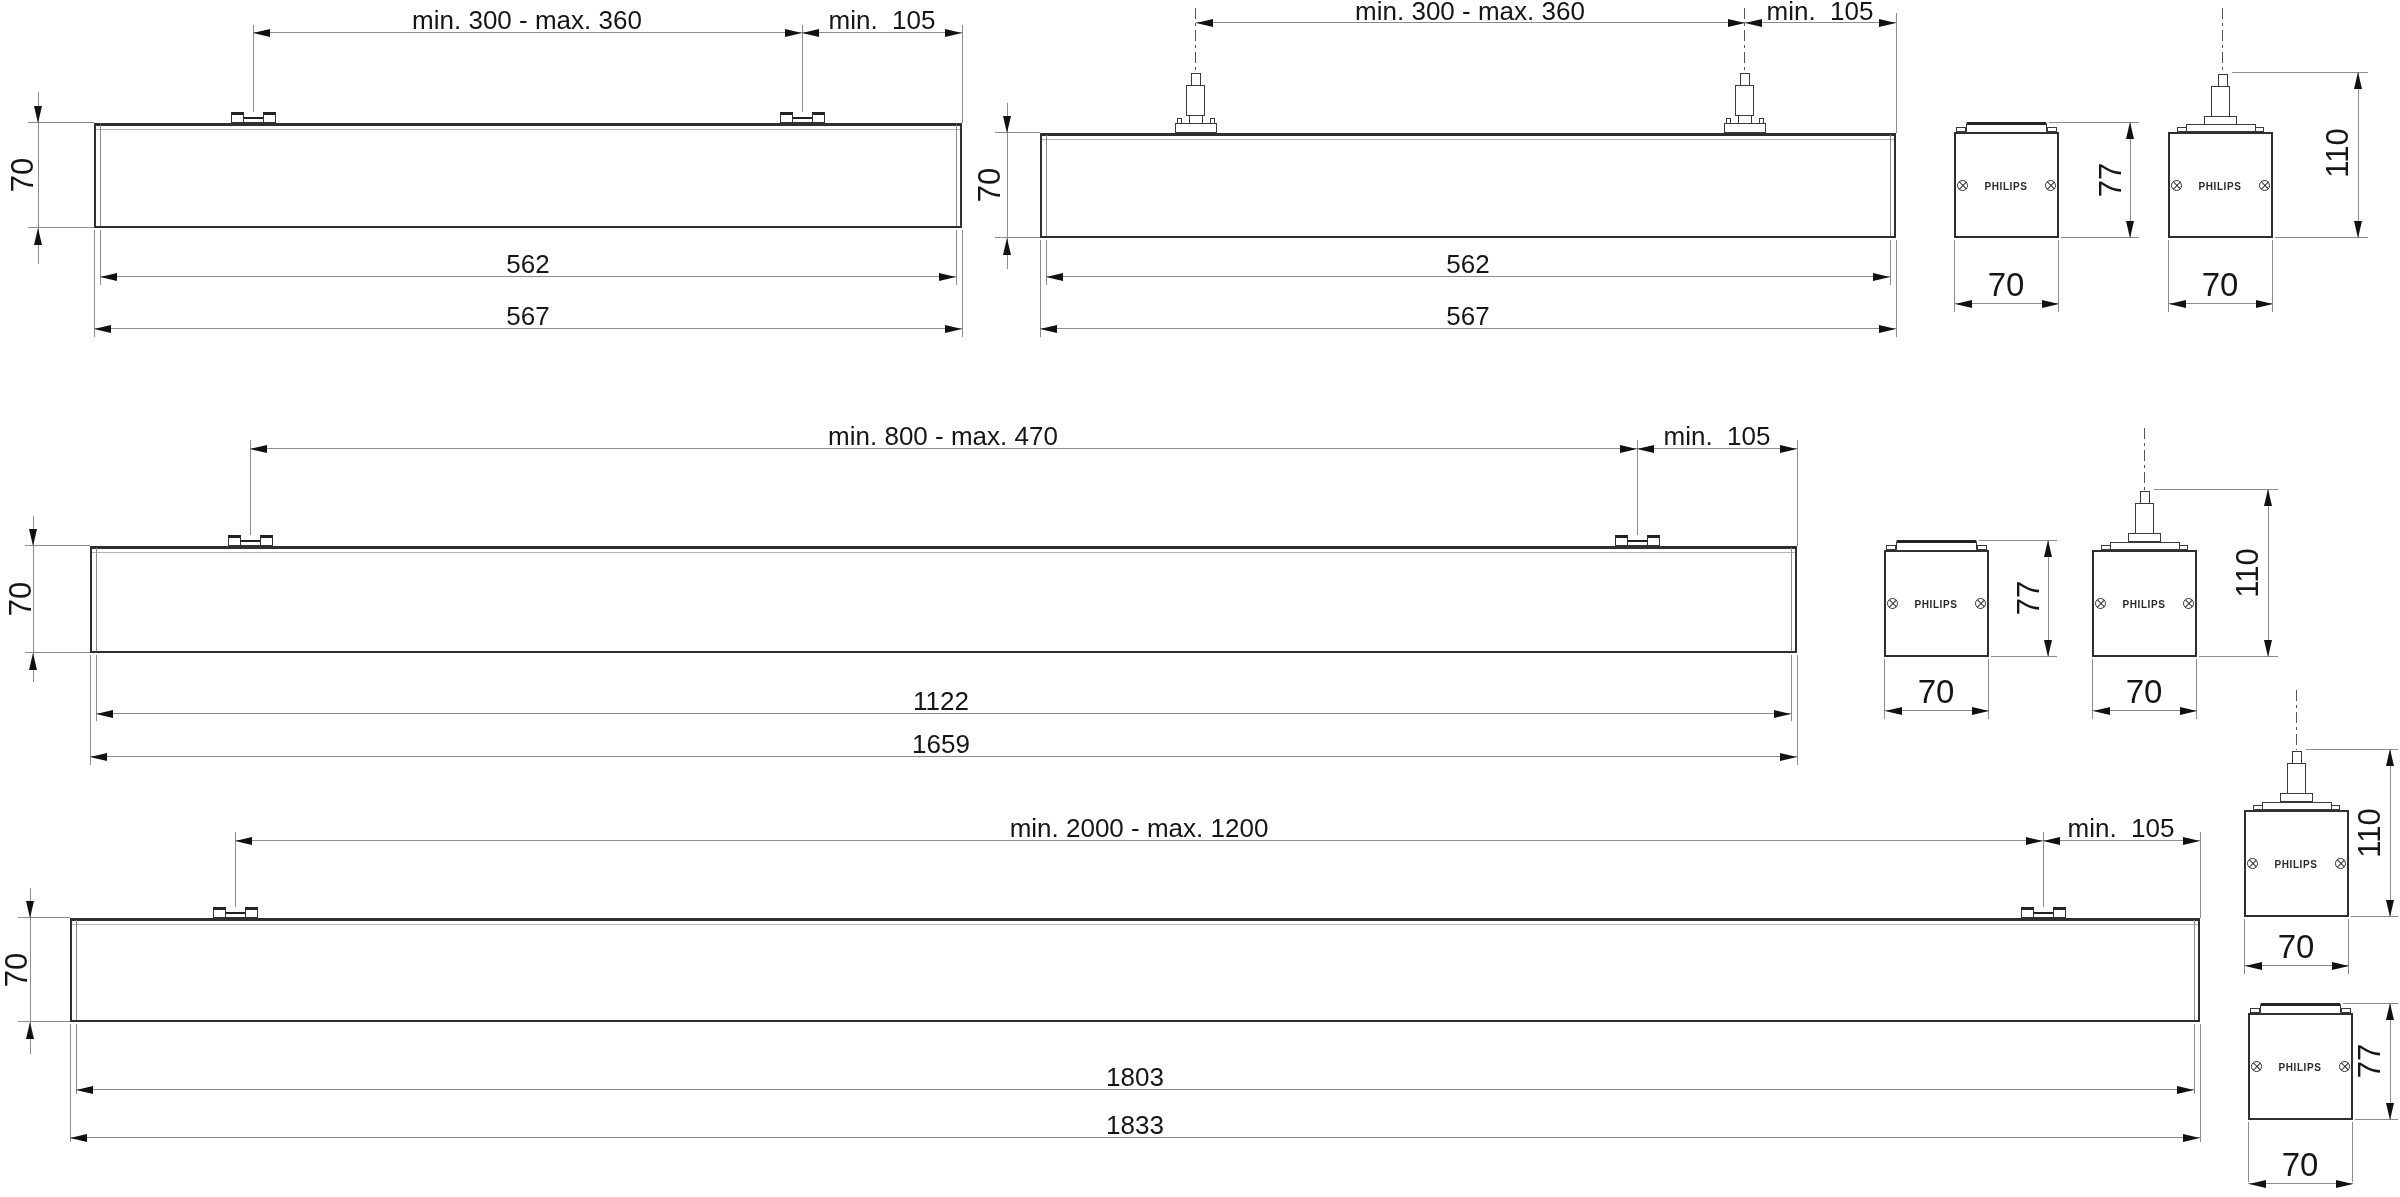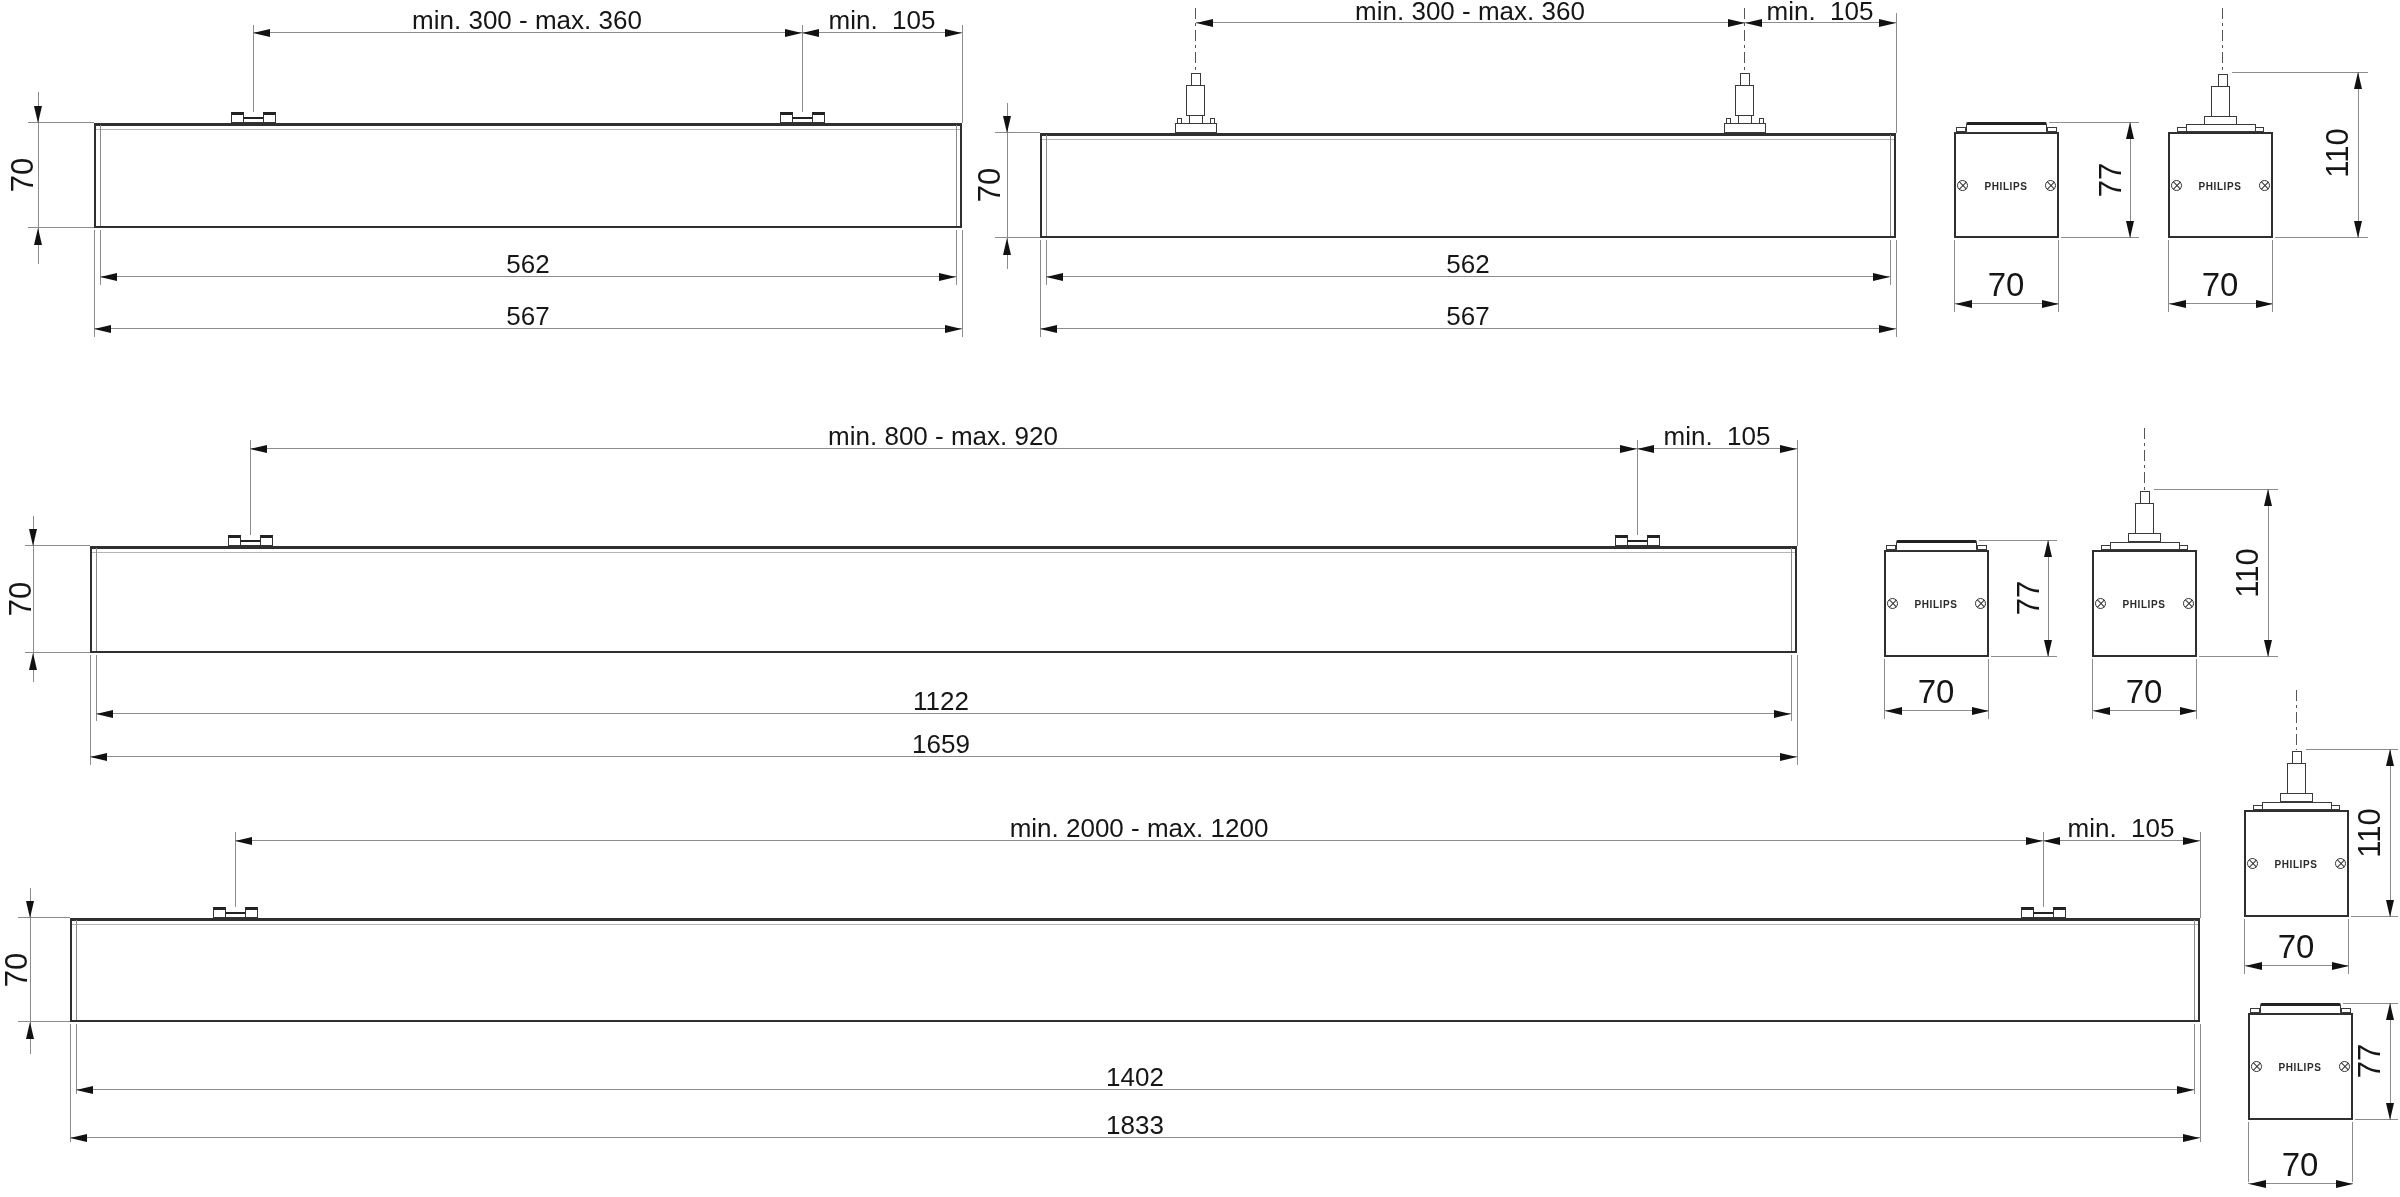--- a/index.html
+++ b/index.html
@@ -219,21 +219,21 @@
       </div>
 
     <div class="v" style="left:250px;top:440px;height:95px"></div>
     <div class="v" style="left:1637px;top:440px;height:95px"></div>
     <div class="v" style="left:1797px;top:440px;height:106px"></div>
     <div class="h" style="left:250px;top:448px;width:1547px"></div>
     <div class="ar a-l" style="left:250px;top:445px"></div>
     <div class="ar a-r" style="left:1620px;top:445px"></div>
     <div class="ar a-l" style="left:1637px;top:445px"></div>
     <div class="ar a-r" style="left:1780px;top:445px"></div>
-    <div class="dt" style="left:943px;top:423px">min. 800 - max. 920</div>
+    <div class="dt" style="left:943px;top:423px">min. 800 - max. 470</div>
     <div class="dt" style="left:1717px;top:423px">min.  105</div>
 
     <div class="h" style="left:25px;top:545px;width:65px"></div>
     <div class="h" style="left:25px;top:652px;width:65px"></div>
     <div class="v" style="left:33px;top:516px;height:166px"></div>
     <div class="ar a-d" style="left:29px;top:529px"></div>
     <div class="ar a-u" style="left:29px;top:653px"></div>
     <div class="dtv" style="left:20px;top:599px">70</div>
 
     <div class="v" style="left:96px;top:655px;height:66px"></div>
@@ -335,21 +335,21 @@
     <div class="v" style="left:30px;top:888px;height:166px"></div>
     <div class="ar a-d" style="left:26px;top:901px"></div>
     <div class="ar a-u" style="left:26px;top:1022px"></div>
     <div class="dtv" style="left:16px;top:970px">70</div>
 
     <div class="v" style="left:76px;top:1024px;height:70px"></div>
     <div class="v" style="left:2194px;top:1024px;height:70px"></div>
     <div class="h" style="left:76px;top:1089px;width:2118px"></div>
     <div class="ar a-l" style="left:76px;top:1086px"></div>
     <div class="ar a-r" style="left:2177px;top:1086px"></div>
-    <div class="dt" style="left:1135px;top:1064px">1402</div>
+    <div class="dt" style="left:1135px;top:1064px">1803</div>
 
     <div class="v" style="left:70px;top:1024px;height:118px"></div>
     <div class="v" style="left:2200px;top:1024px;height:118px"></div>
     <div class="h" style="left:70px;top:1137px;width:2130px"></div>
     <div class="ar a-l" style="left:70px;top:1134px"></div>
     <div class="ar a-r" style="left:2183px;top:1134px"></div>
     <div class="dt" style="left:1135px;top:1112px">1833</div>
   </div>
 
   <div>

